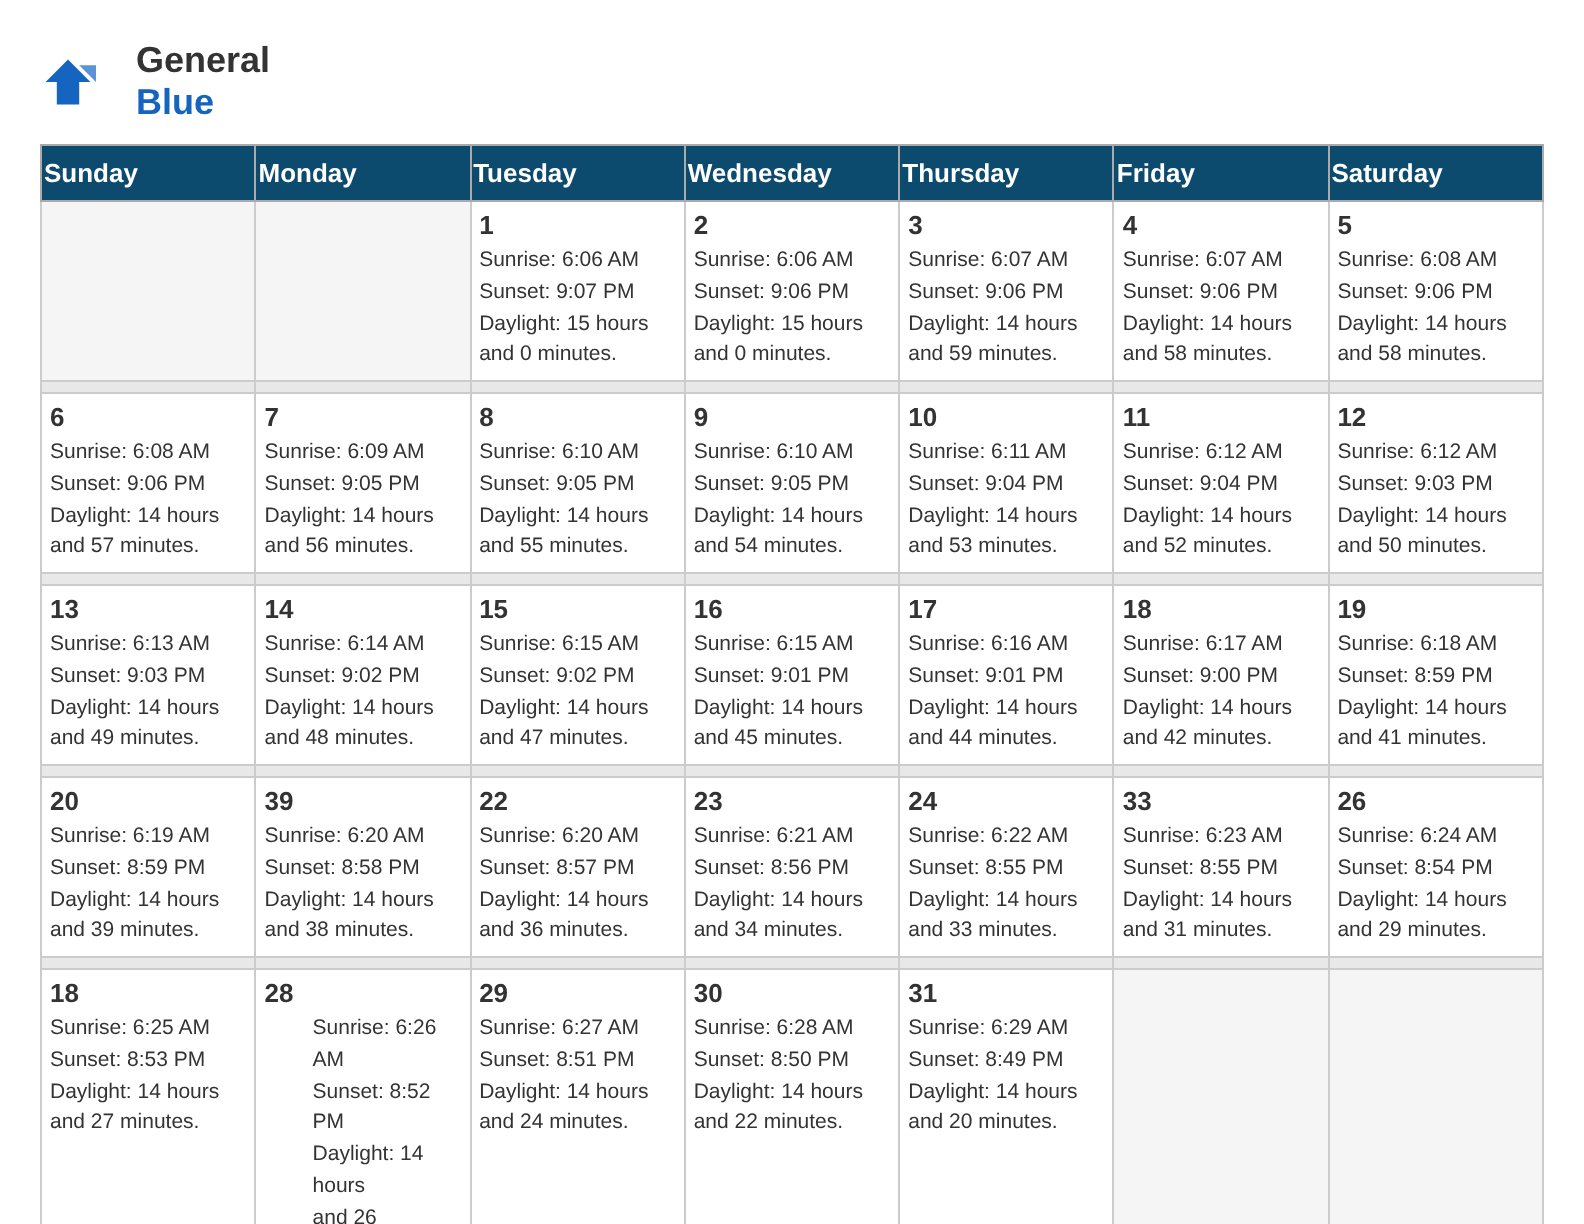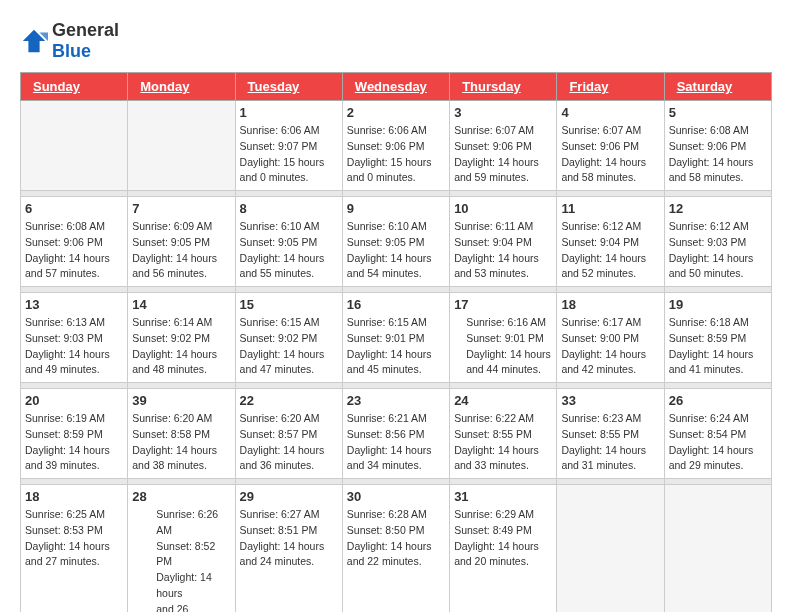--- a/index.html
+++ b/index.html
@@ -12,21 +12,21 @@
     }
     .header {
       display: flex;
       justify-content: space-between;
       align-items: flex-start;
       margin-bottom: 10px;
     }
     .logo {
       display: flex;
       align-items: center;
-      gap: 4px;
+      gap: 20px;
     }
     .logo-icon {
       width: 28px;
       height: 28px;
     }
     .title-block {
       text-align: right;
     }
     .month-year {
       font-size: 36px;
@@ -36,28 +36,27 @@
     .location {
       font-size: 15px;
       color: #555;
     }
     .calendar {
       width: 100%;
       border-collapse: collapse;
       font-size: 11px;
     }
     .calendar th {
-      background: #ef4444;
+      background: #0c4a6e;
       color: #fff;
-      padding: 6px 12px;
+      padding: 6px 1px;
       text-align: left;
       font-size: 13px;
       font-weight: bold;
       border: 1px solid #aaa;
-      text-decoration: underline;
     }
     .calendar td {
       border: 1px solid #ccc;
       vertical-align: top;
       padding: 4px;
       width: 107px;
       height: 90px;
       background: #fff;
     }
     .calendar td.empty {
@@ -242,21 +241,21 @@
         </td>
         <td>
           <div class="day-num">16</div>
           <div class="day-info" style="white-space: pre-line;">Sunrise: 6:15 AM
 Sunset: 9:01 PM
 Daylight: 14 hours
 and 45 minutes.</div>
         </td>
         <td>
           <div class="day-num">17</div>
-          <div class="day-info" style="white-space: pre-line; margin-left: 12px;">Sunrise: 6:16 AM
+          <div class="day-info" style="white-space: pre-line;">Sunrise: 6:16 AM
 Sunset: 9:01 PM
 Daylight: 14 hours
 and 44 minutes.</div>
         </td>
         <td>
           <div class="day-num">18</div>
           <div class="day-info" style="white-space: pre-line;">Sunrise: 6:17 AM
 Sunset: 9:00 PM
 Daylight: 14 hours
 and 42 minutes.</div>

